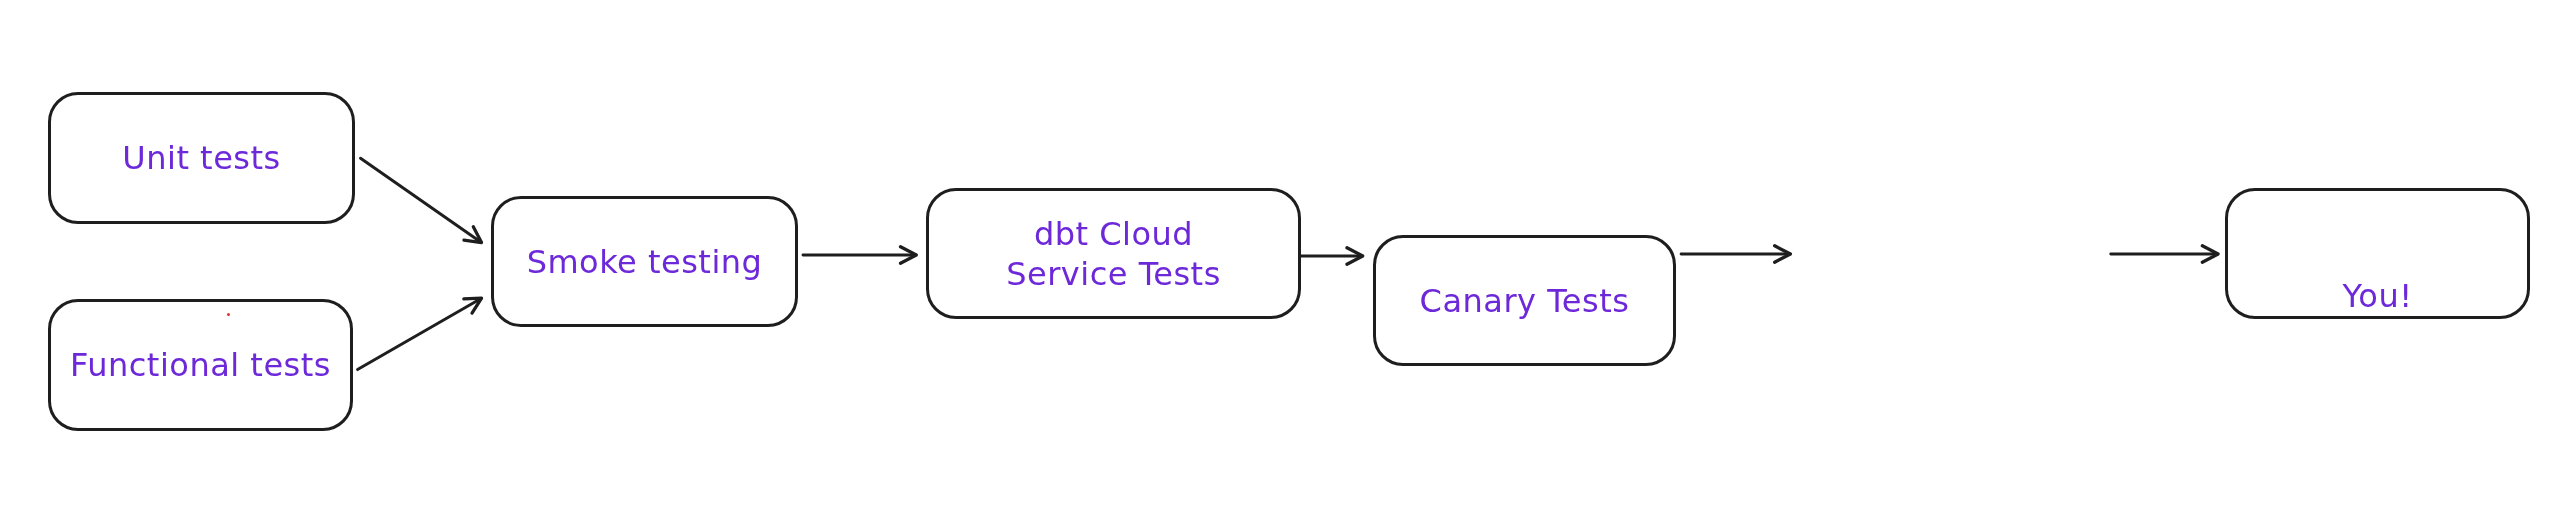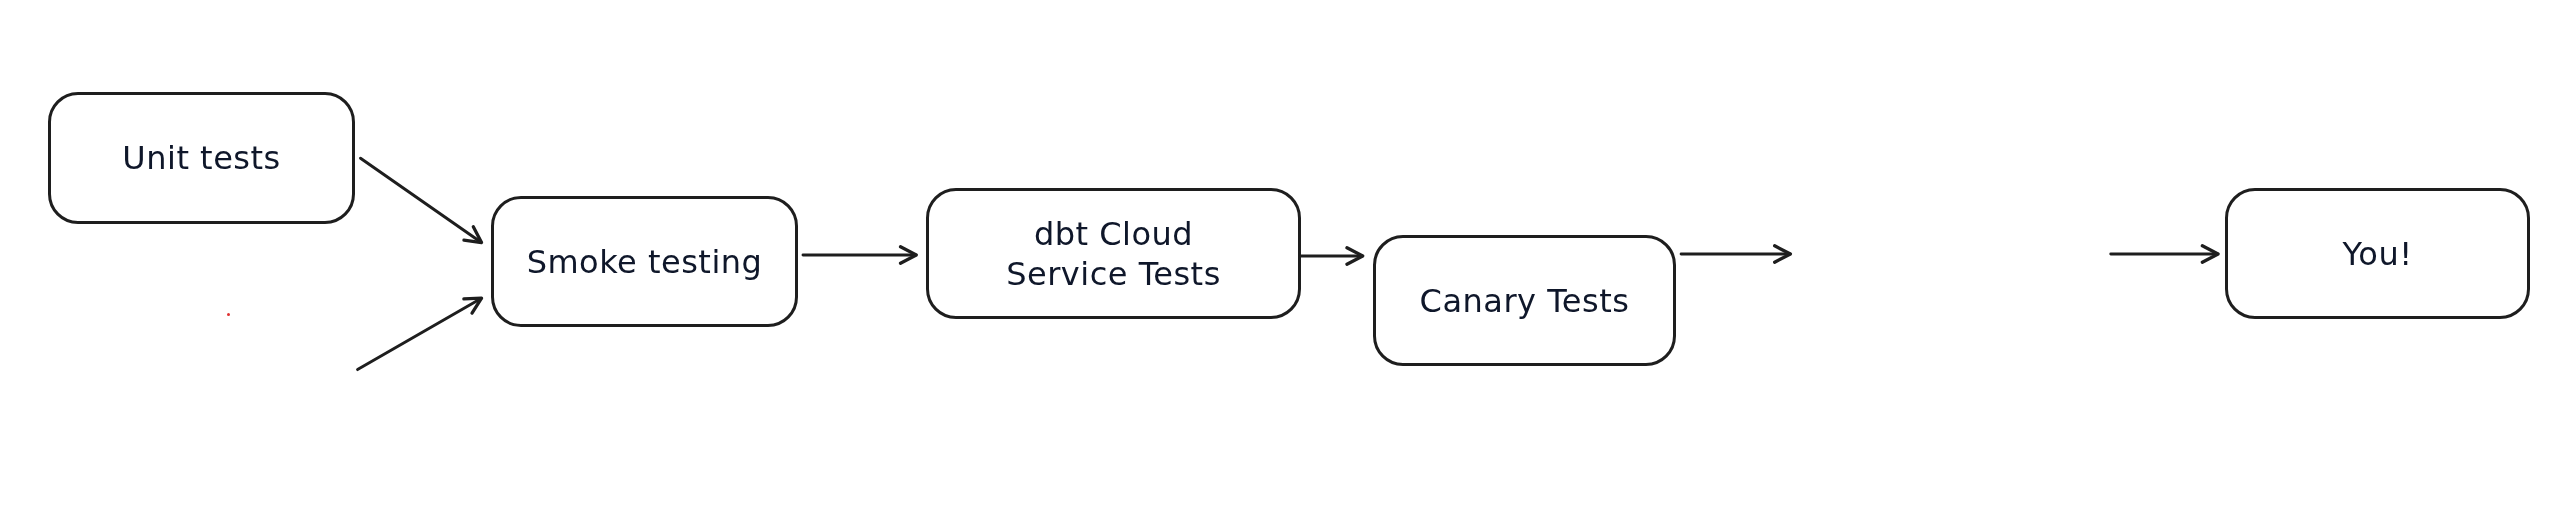--- a/index.html
+++ b/index.html
@@ -26,35 +26,35 @@
     position: absolute;
     box-sizing: border-box;
     border: 3px solid #1e1e1e;
     border-radius: 30px;
     background: #ffffff;
     display: flex;
     flex-direction: column;
     align-items: center;
     justify-content: center;
     text-align: center;
-    color: #0f172a;
+    color: #6d28d9;
     font-size: 32px;
     line-height: 1.25;
     letter-spacing: 0.5px;
   }
   .node span { display: block; white-space: nowrap; }
 
   
   #node-unit        { left: 48px;   top: 92px;  width: 307px; height: 132px; }
   #node-functional  { left: 48px;   top: 299px; width: 305px; height: 132px; }
   #node-smoke       { left: 491px;  top: 188px; width: 307px; height: 131px; margin-top: 8px; }
   #node-dbt         { left: 926px;  top: 188px; width: 375px; height: 131px; justify-content: center; }
   #node-canary      { left: 1373px; top: 188px; width: 303px; height: 131px; margin-top: 47px; }
   #node-phased      { left: 1798px; top: 188px; width: 308px; height: 131px; }
-  #node-you         { left: 2225px; top: 188px; width: 305px; height: 131px; }
+  #node-you         { left: 2225px; top: 188px; width: 305px; height: 131px; justify-content: flex-end; }
 
   .stray-dot {
     position: absolute;
     left: 227px;
     top: 313px;
     width: 3px;
     height: 3px;
     border-radius: 50%;
     background: #e03131;
   }
@@ -76,20 +76,23 @@
     <path d="M 813 258 L 927 258" fill="none" stroke="#1e1e1e" stroke-width="3" stroke-linecap="round" marker-end="url(#arrowhead)"></path>
     <path d="M 1258 259 L 1379 259" fill="none" stroke="#1e1e1e" stroke-width="3" stroke-linecap="round" marker-end="url(#arrowhead)"></path>
     <path d="M 1702 257 L 1812 257" fill="none" stroke="#1e1e1e" stroke-width="3" stroke-linecap="round" marker-end="url(#arrowhead)"></path>
     <path d="M 2137 257 L 2245 257" fill="none" stroke="#1e1e1e" stroke-width="3" stroke-linecap="round" marker-end="url(#arrowhead)"></path>
   </svg>
 
   <div class="node" id="node-unit">
     <span>Unit tests</span>
   </div>
 
+  <div class="node" id="node-functional">
+    <span>Functional tests</span>
+  </div>
 
   <div class="node" id="node-smoke">
     <span>Smoke testing</span>
   </div>
 
   <div class="node" id="node-dbt">
     <span>dbt Cloud</span>
     <span>Service Tests</span>
   </div>
 

